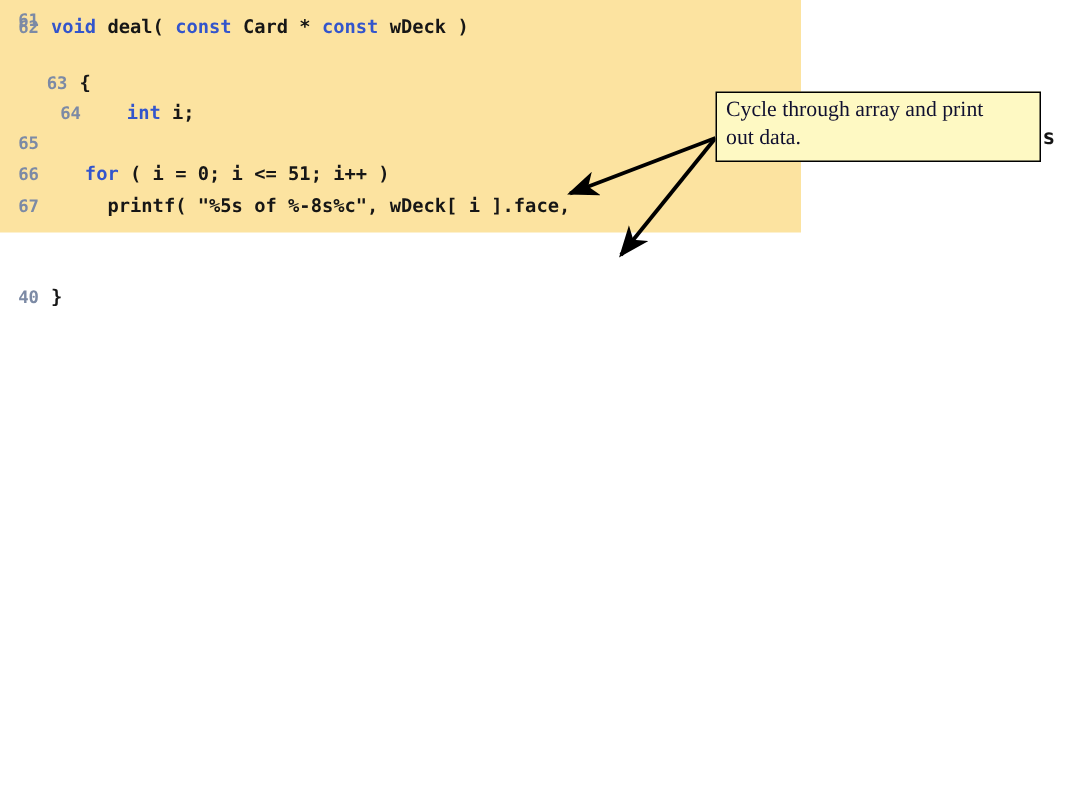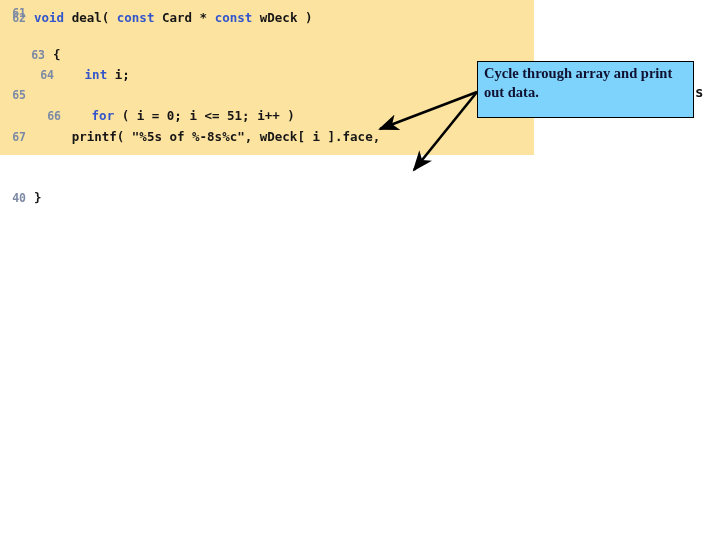--- a/index.html
+++ b/index.html
@@ -52,26 +52,25 @@
     color: #161616;
   }
   .kw { color: #3355cc; }
 
   
   #callout {
     position: absolute;
     left: 477px;
     top: 61px;
     width: 217px;
-    height: 57px;
-    background: #7dd3fc;
+    height: 47px;
+    background: #fef9c3;
     border: 1.5px solid #000000;
     box-sizing: border-box;
     z-index: 3;
-    font-weight: bold;
   }
   #callout-text {
     position: absolute;
     left: 6px;
     top: 2px;
     width: 205px;
     font-family: "Liberation Serif", "DejaVu Serif", serif;
     font-size: 14.5px;
     line-height: 19px;
     color: #101030;
@@ -103,21 +102,21 @@
 </style>
 </head>
 <body>
 
 <div id="code-panel">
     <div class="code-line" style="top: 2px;"><span class="ln">61</span><span class="code-text"></span></div>
     <div class="code-line" style="top: 7px;"><span class="ln">62</span><span class="code-text"><span class="kw">void </span><span>deal( </span><span class="kw">const </span><span>Card * </span><span class="kw">const </span><span>wDeck )</span></span></div>
     <div class="code-line" style="top: 44px; margin-left: 19px;"><span class="ln">63</span><span class="code-text"><span>{</span></span></div>
     <div class="code-line" style="top: 63.8px; margin-left: 28px;"><span class="ln">64</span><span class="code-text"><span>   </span><span class="kw">int </span><span>i;</span></span></div>
     <div class="code-line" style="top: 84.4px;"><span class="ln">65</span><span class="code-text"></span></div>
-    <div class="code-line" style="top: 105px; padding-left: 35px;"><span class="ln">66</span><span class="code-text"><span>   </span><span class="kw">for</span><span> ( i = 0; i &lt;= 51; i++ )</span></span></div>
+    <div class="code-line" style="top: 105px;"><span class="ln">66</span><span class="code-text"><span>   </span><span class="kw">for</span><span> ( i = 0; i &lt;= 51; i++ )</span></span></div>
     <div class="code-line" style="top: 125.6px;"><span class="ln">67</span><span class="code-text"><span>     printf( "%5s of %-8s%c", wDeck[ i ].face,</span></span></div>
     <div class="code-line" style="top: 187.4px;"><span class="ln">40</span><span class="code-text"><span>}</span></span></div>
   </div>
 
 <svg id="arrow-layer" width="720" height="540" viewBox="0 0 720 540">
   <defs>
     <marker id="ah" markerWidth="9" markerHeight="9" refX="7.2" refY="3.2" orient="auto" markerUnits="strokeWidth">
       <path d="M0,0 L8,3.2 L0,6.4 L2.2,3.2 z" fill="#000000"></path>
     </marker>
   </defs>

